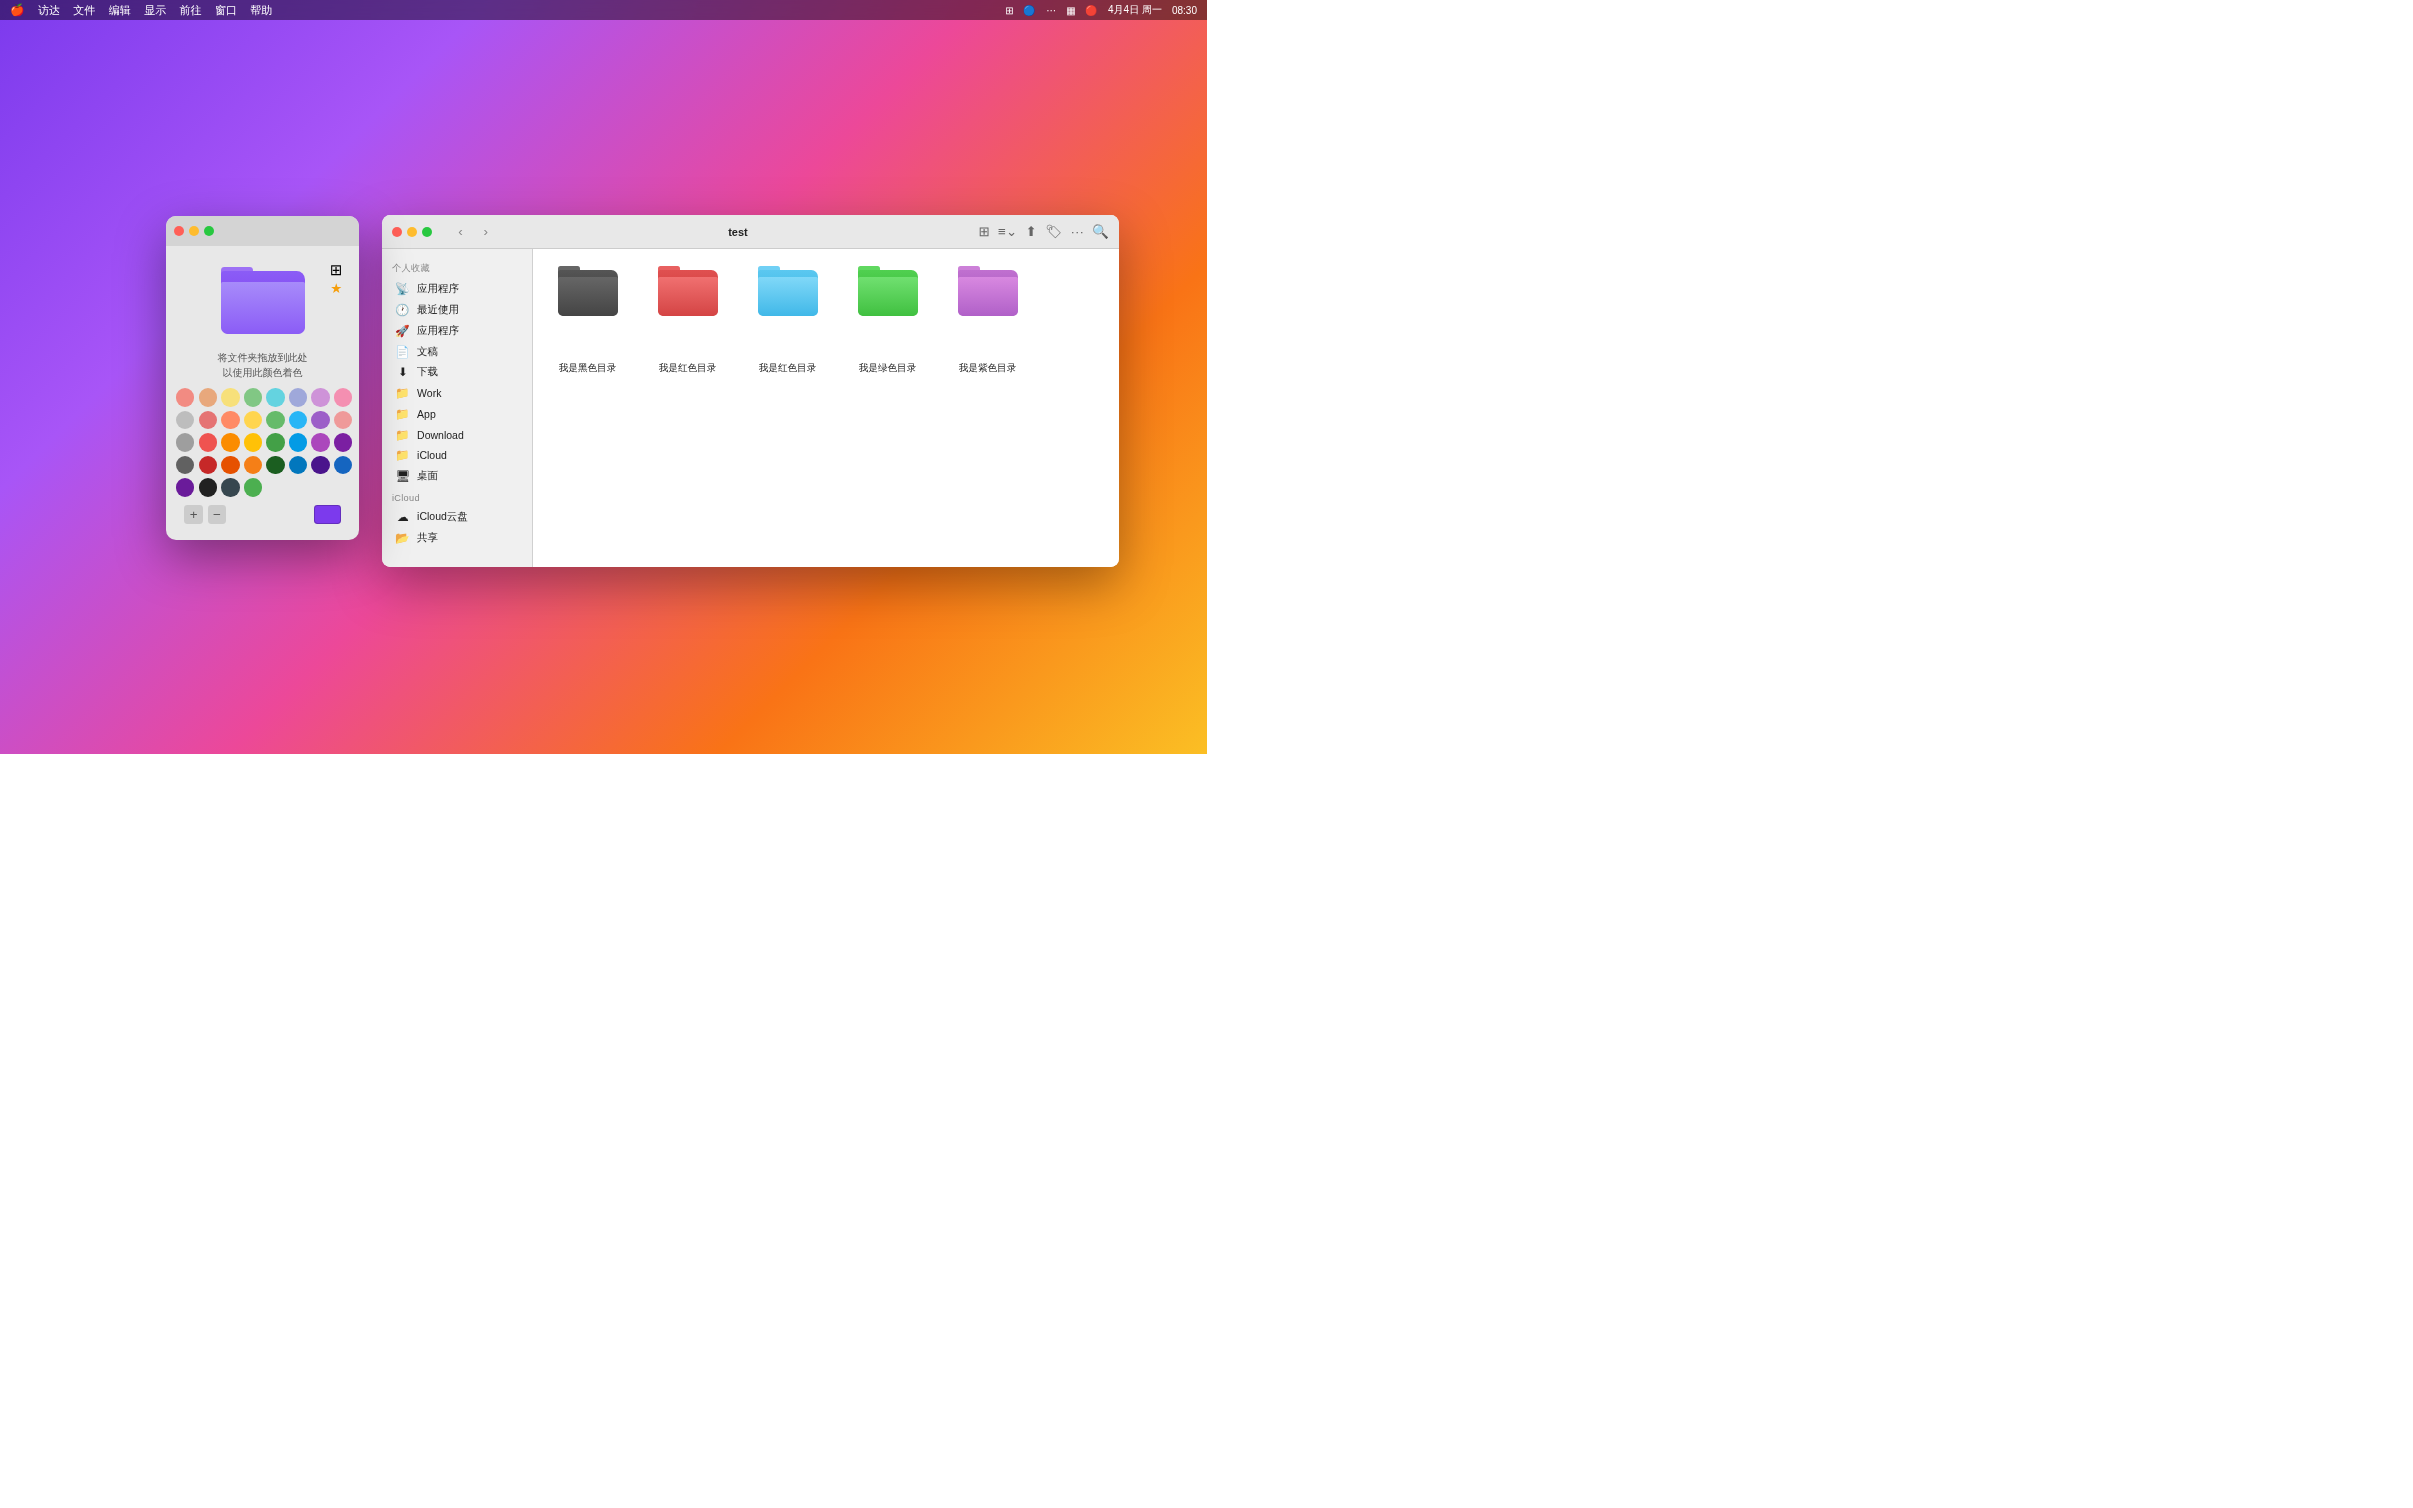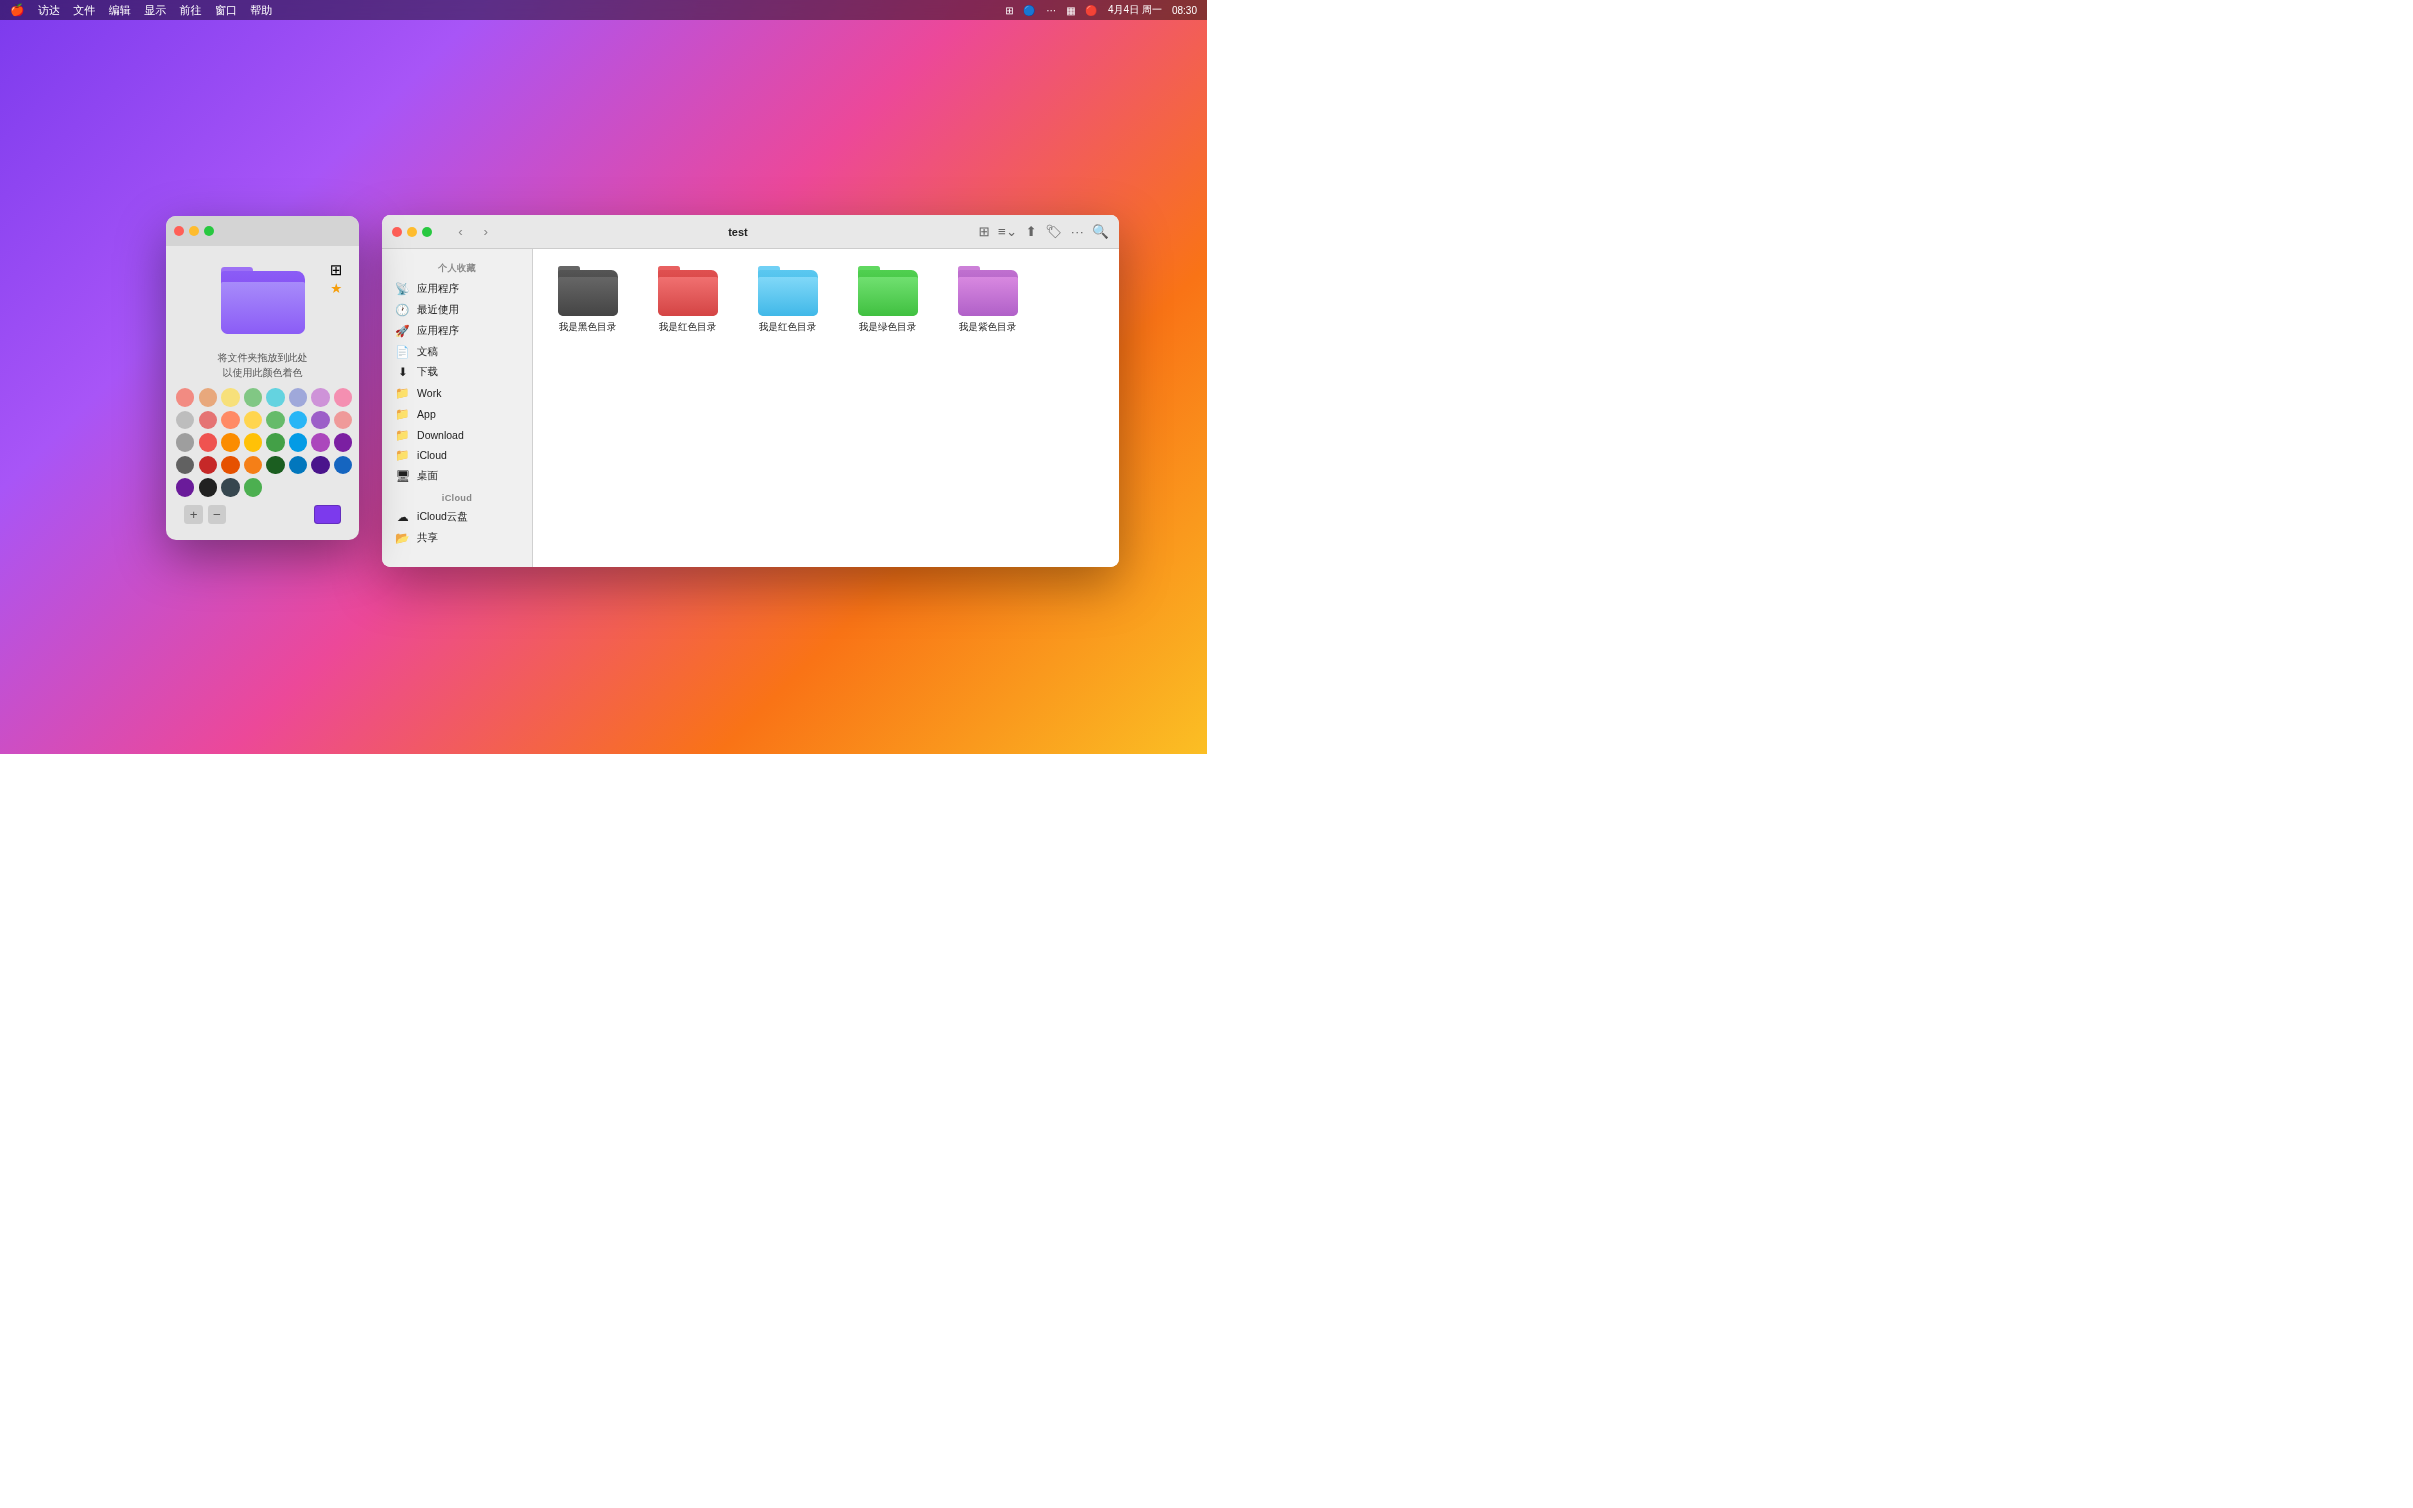--- a/index.html
+++ b/index.html
@@ -262,25 +262,24 @@
     .finder-sidebar {
       width: 151px;
       background: #f0f0f0;
       border-right: 0.8px solid #d0d0d0;
       padding: 6.7px 0;
       overflow-y: auto;
       flex-shrink: 0;
     }
     .sidebar-section-label {
       font-size: 9.2px;
-      font-weight: 700;
+      font-weight: 400;
       color: #888;
       padding: 6.7px 10px 3.4px;
       letter-spacing: 0.3px;
-      text-align: center;
     }
     .sidebar-item {
       display: flex;
       align-items: center;
       gap: 6.7px;
       padding: 3.4px 10px;
       font-size: 10.5px;
       color: #222;
       cursor: pointer;
       border-radius: 5px;
@@ -360,20 +359,21 @@
 
     .folder-purple .fi-back { background: linear-gradient(180deg, #c070d0 0%, #a050b8 100%); }
     .folder-purple .fi-tab { background: #cc80d8; }
     .folder-purple .fi-front { background: linear-gradient(180deg, #d888e0 0%, #b060c8 100%); }
 
     .folder-label {
       font-size: 9.6px;
       color: #222;
       text-align: center;
       line-height: 1.3;
+      margin-top: 41px;
     }
   </style>
 </head>
 <body>
 
 <div class="desktop">
 
   <div class="menubar">
     <div class="menubar-left">
       <span class="menubar-item apple-icon">🍎</span>

